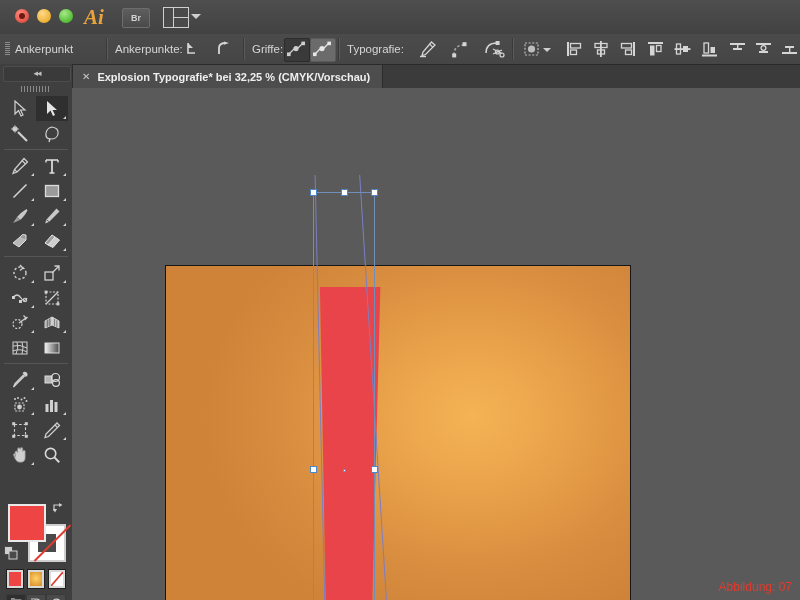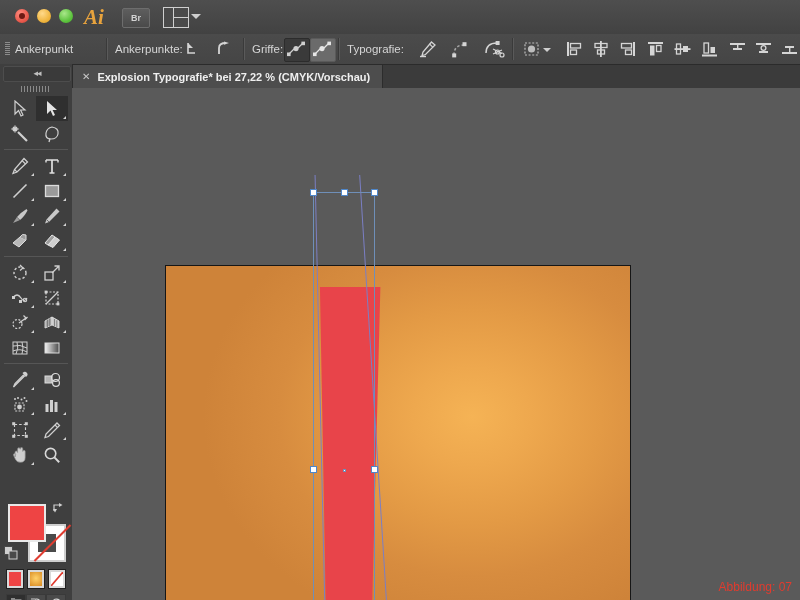--- a/index.html
+++ b/index.html
@@ -283,21 +283,21 @@
         <rect x="3" y="13" width="15" height="2" fill="#d5d5d5"></rect>
         <rect x="6" y="7" width="9" height="2" fill="#d5d5d5"></rect>
         <rect x="10" y="9" width="1.4" height="4" fill="#d5d5d5"></rect>
       </svg>
       </div>
   </div>
 
   <div class="tabbar">
     <div class="doctab">
       <span class="tabclose">✕</span>
-      <span class="tabtitle">Explosion Typografie* bei 27,22 % (CMYK/Vorschau)</span>
+      <span class="tabtitle">Explosion Typografie* bei 32,25 % (CMYK/Vorschau)</span>
     </div>
   </div>
 
   <div class="rail">
     <div class="collapse">◂◂</div>
     <div class="tb-grip"></div>
 
     <div class="toolbox">
       <div class="tgrid">
         <div class="tcell">

